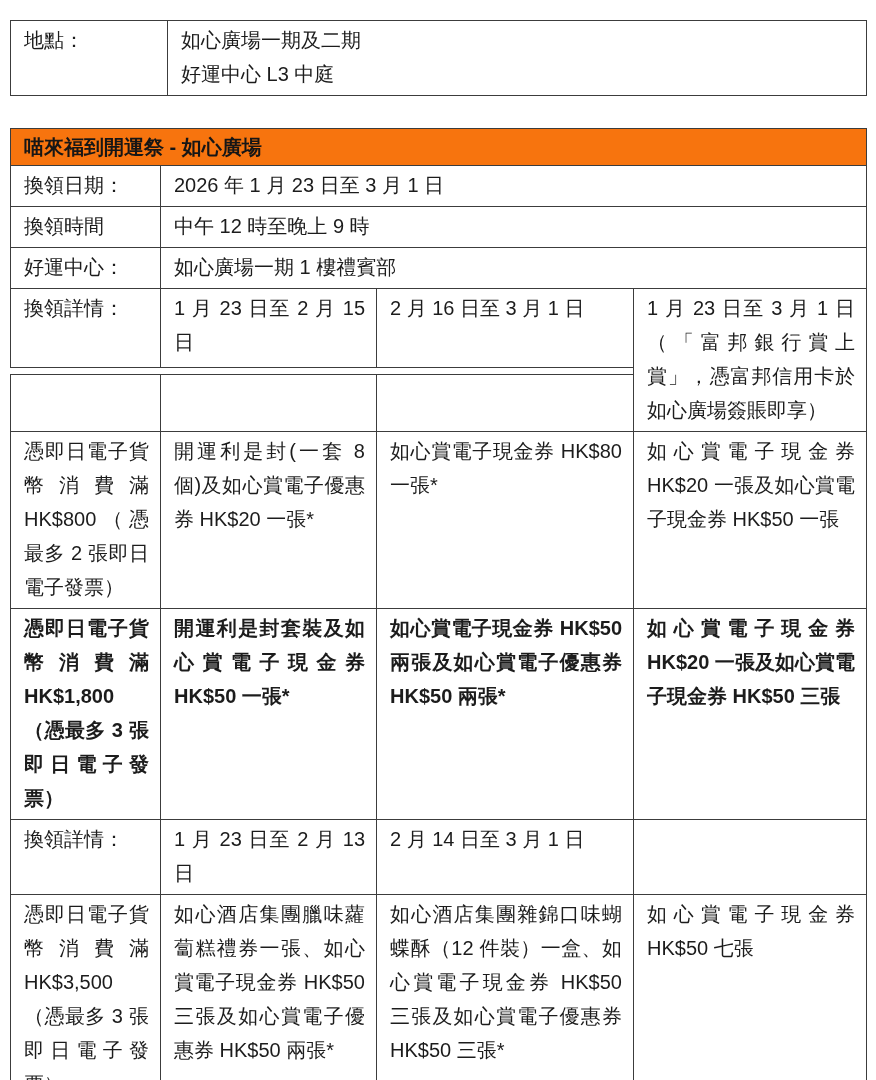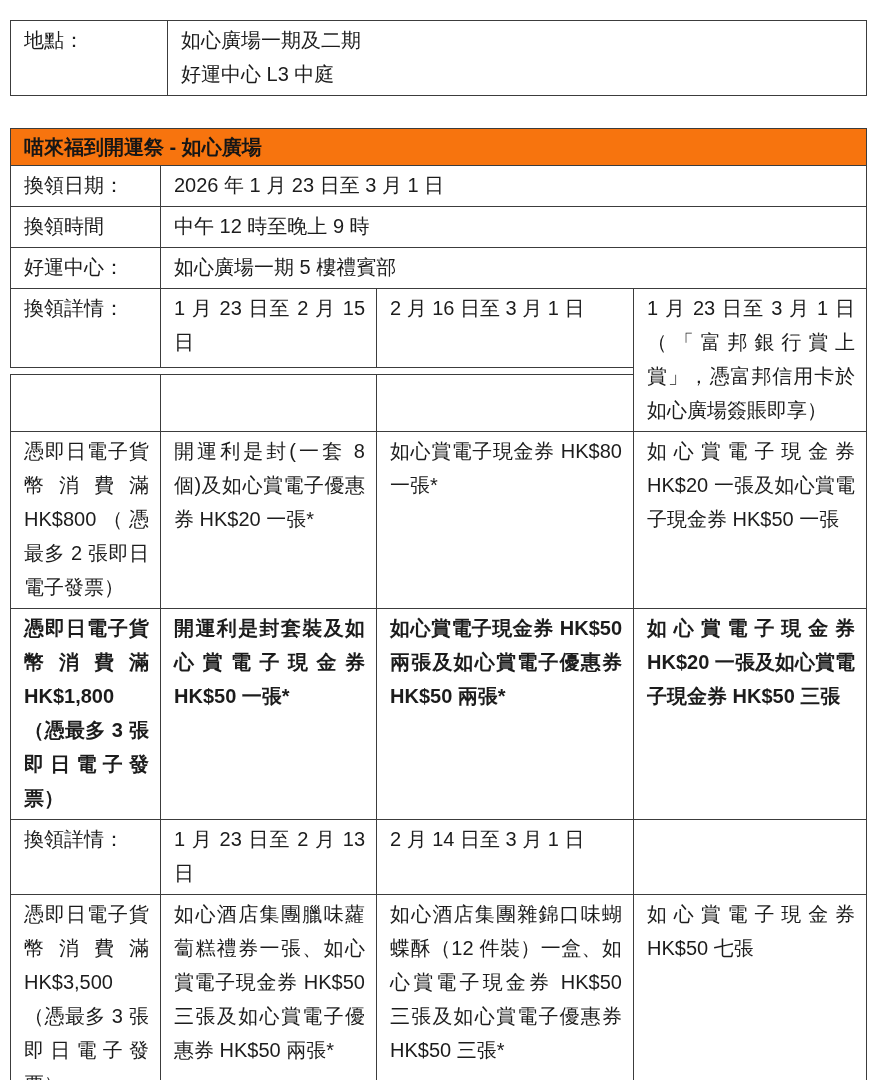--- a/index.html
+++ b/index.html
@@ -100,21 +100,21 @@
       <tr class="info">
         <td class="lbl">換領日期：</td>
         <td colspan="3">2026 年 1 月 23 日至 3 月 1 日</td>
       </tr>
       <tr class="info">
         <td class="lbl">換領時間</td>
         <td colspan="3">中午 12 時至晚上 9 時</td>
       </tr>
       <tr class="info">
         <td class="lbl">好運中心：</td>
-        <td colspan="3">如心廣場一期 5 樓禮賓部</td>
+        <td colspan="3">如心廣場一期 1 樓禮賓部</td>
       </tr>
 
       <tr class="pA">
         <td class="lbl">換領詳情：</td>
         <td>1 月 23 日至 2 月 15 日</td>
         <td>2 月 16 日至 3 月 1 日</td>
         <td class="bold" rowspan="3">1 月 23 日至 3 月 1 日（「富邦銀行賞上賞」，憑富邦信用卡於如心廣場簽賬即享）</td>
       </tr>
       <tr class="gap">
         <td></td>

